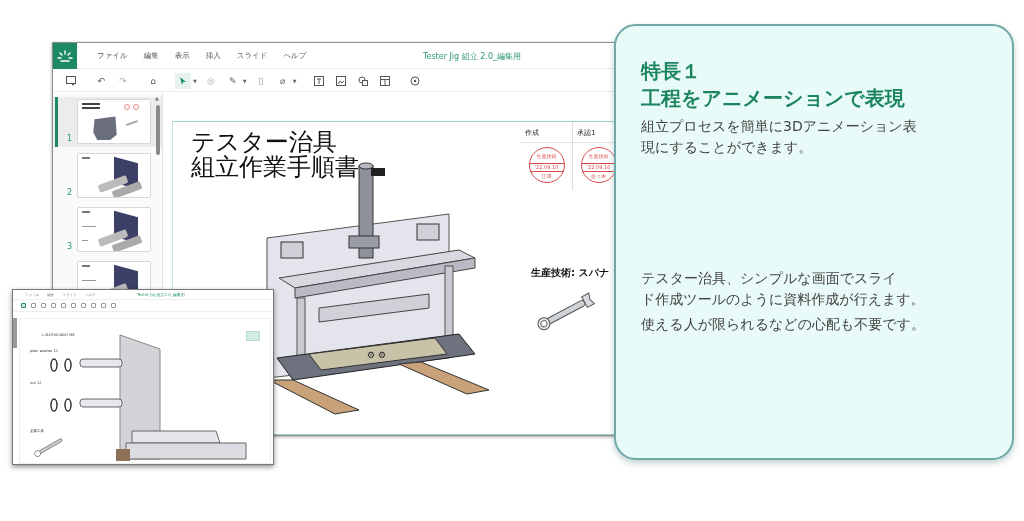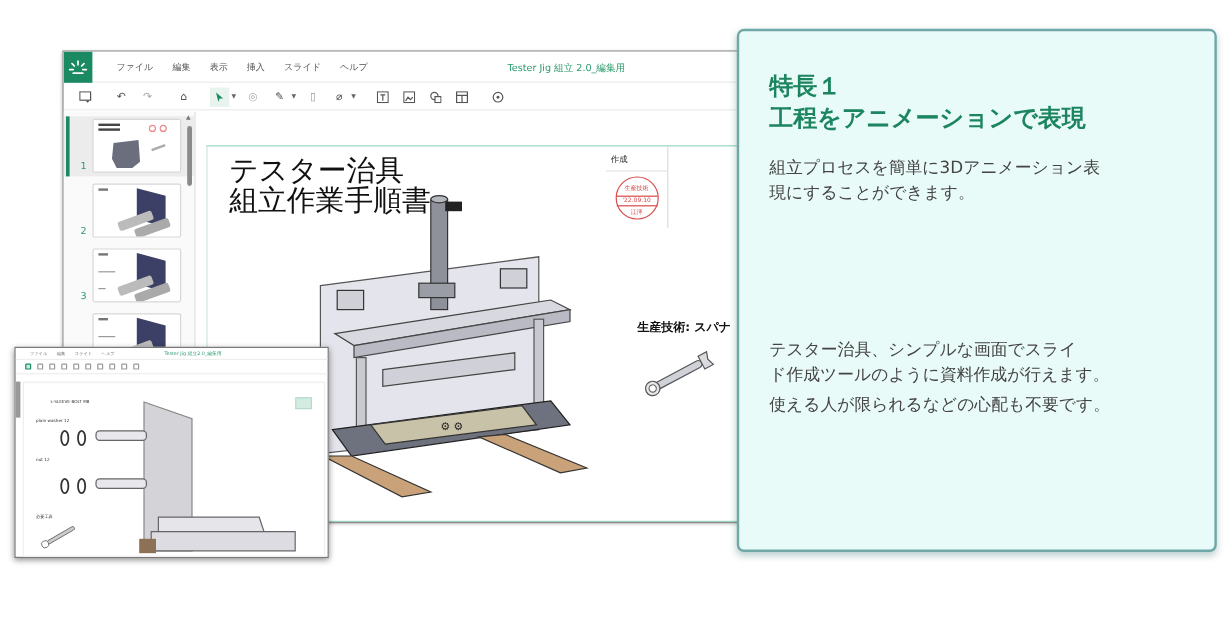--- a/index.html
+++ b/index.html
@@ -28,21 +28,21 @@
   .thumb-num { position: absolute; left: 14px; bottom: 4px; font-size: 8px; color: #2a9a6c; }
   .thumb-box { position: absolute; left: 24px; top: 2px; width: 74px; height: 45px; background: #fff; border: 1px solid #d7d7d7; border-radius: 2px; overflow: hidden; }
   .thumb-scroll { position: absolute; left: 102px; top: 0; width: 6px; height: 344px; }
   .thumb-scroll .track-up { position: absolute; left: 0; top: 2px; font-size: 5px; color: #777; }
   .thumb-scroll .thumb-bar { position: absolute; left: 1px; top: 12px; width: 4px; height: 50px; background: #8a8a8a; border-radius: 2px; }
 
   
   .canvas { position: absolute; left: 111px; top: 50px; width: 470px; height: 344px; background: #fff; }
   .slide { position: absolute; left: 8px; top: 28px; width: 462px; height: 314px; border-top: 1px solid #9ad4c0; border-left: 1px solid #c9e8dc; border-bottom: 1px solid #9ad4c0; background: #fff; }
   .slide-title { position: absolute; left: 18px; top: 8px; font-size: 24px; line-height: 25px; color: #111; font-weight: 500; white-space: pre-line; }
-  .approval { position: absolute; left: 332px; top: 0; width: 140px; height: 68px; display: flex; }
+  .approval { position: absolute; left: 348px; top: 0; width: 140px; height: 68px; display: flex; }
   .approval-col { width: 52px; border-right: 1px solid #ddd; }
   .approval-col .head { font-size: 7px; color: #222; padding: 6px 4px 4px 4px; border-bottom: 1px solid #e3e3e3; }
   .stamp { margin: 4px auto 0 auto; width: 36px; height: 36px; border: 1.3px solid #d94a4a; border-radius: 50%; position: relative; color: #d94a4a; font-size: 5px; text-align: center; }
   .stamp .s1 { position: absolute; left: 0; right: 0; top: 5px; }
   .stamp .s2 { position: absolute; left: 0; right: 0; top: 15px; border-top: 0.8px solid #d94a4a; border-bottom: 0.8px solid #d94a4a; line-height: 7px; }
   .stamp .s3 { position: absolute; left: 0; right: 0; top: 25px; }
   .tool-label { position: absolute; left: 358px; top: 144px; font-size: 10px; color: #111; font-weight: bold; white-space: nowrap; }
   .wrench-main { position: absolute; left: 358px; top: 170px; }
   .jig { position: absolute; left: 76px; top: 36px; }
 
@@ -53,24 +53,24 @@
   .app2 .t2 { position: absolute; left: 124px; top: 2px; font-size: 4px; color: #2a9a6c; }
   .app2 .tb2 { height: 12px; display: flex; align-items: center; padding-left: 8px; border-bottom: 1px solid #eee; }
   .app2 .tb2 i { display: inline-block; width: 5px; height: 5px; border: 0.8px solid #999; margin-right: 5px; border-radius: 1px; }
   .app2 .tb2 i.g { border-color: #1b8a63; background: #cfeadd; }
   .app2 .area { position: absolute; left: 6px; top: 28px; width: 252px; height: 146px; border: 1px solid #eee; background: #fff; }
   .app2 .lbl { position: absolute; font-size: 3.5px; color: #333; white-space: nowrap; }
   .app2 .badge { position: absolute; left: 226px; top: 12px; width: 14px; height: 10px; background: #d4ebe1; border: 0.8px solid #b7dccd; }
   .app2 .sb { position: absolute; left: 0; top: 28px; width: 4px; height: 30px; background: #999; }
 
   
-  .card { position: absolute; left: 614px; top: 24px; width: 400px; height: 436px; background: #e9fbf8; border: 2px solid #6fa8a7; border-radius: 6px; box-shadow: 0 3px 6px rgba(70,120,120,0.35); }
+  .card { position: absolute; left: 614px; top: 24px; width: 400px; height: 436px; background: #e9fbf8; border: 2px solid #6fa8a7; border-radius: 22px; box-shadow: 0 3px 6px rgba(70,120,120,0.35); }
   .feat { position: absolute; left: 25px; }
   .feat h2 { font-size: 20px; line-height: 27px; color: #1c8560; font-weight: bold; white-space: pre-line; }
-  .feat p { margin-top: 18px; font-size: 14px; line-height: 21px; color: #444; white-space: pre-line; }
+  .feat p { margin-top: 4px; font-size: 14px; line-height: 21px; color: #444; white-space: pre-line; }
   .feat p.note { margin-top: 4px; }
 </style>
 </head>
 <body>
 
 <div class="stage">
 
   <div class="app">
     <div class="menubar">
       <div class="logo">
@@ -207,20 +207,28 @@
         <div class="slide-title">テスター治具
 組立作業手順書</div>
 
         <div class="approval">
           <div class="approval-col">
             <div class="head">作成</div>
             <div class="stamp">
               <div class="s1">生産技術</div>
               <div class="s2">'22.09.10</div>
               <div class="s3">江澤</div>
+            </div>
+          </div>
+          <div class="approval-col">
+            <div class="head">承認1</div>
+            <div class="stamp">
+              <div class="s1">生産技術</div>
+              <div class="s2">'22.09.10</div>
+              <div class="s3">佐々木</div>
             </div>
           </div>
         </div>
 
         <svg class="jig" width="260" height="260" viewBox="0 0 260 260">
 
           <polygon points="18,80 200,56 200,200 18,220" fill="#e4e4ec" stroke="#555" stroke-width="1"></polygon>
 
           <rect x="110" y="8" width="14" height="92" fill="#8f919a" stroke="#333"></rect>
           <ellipse cx="117" cy="8" rx="7" ry="3" fill="#b5b7bf" stroke="#333"></ellipse>

